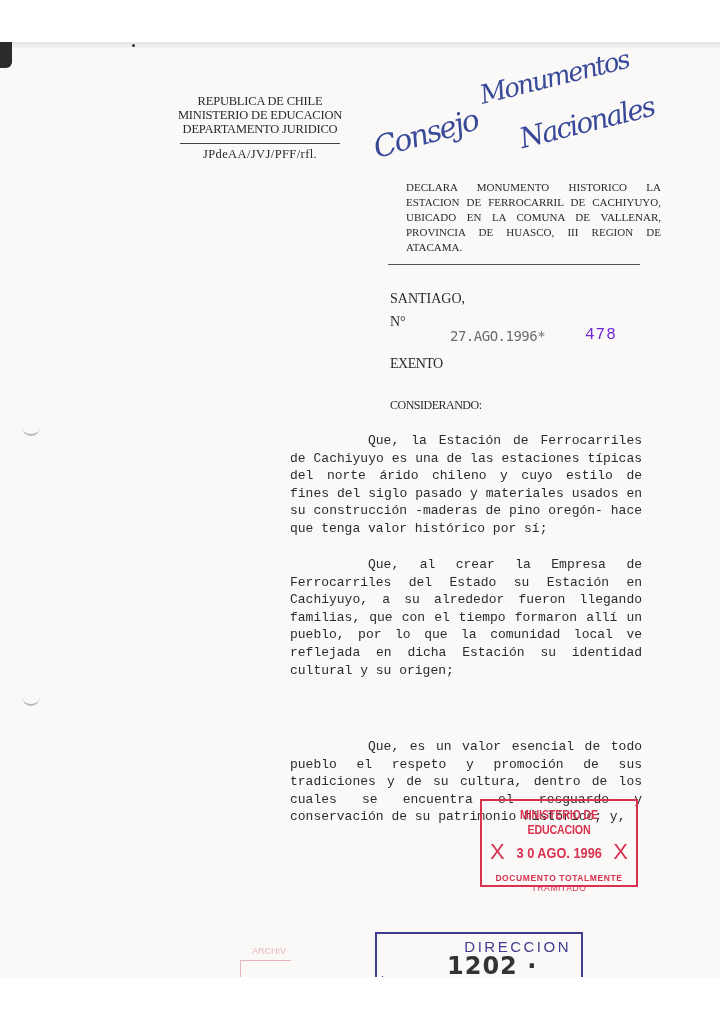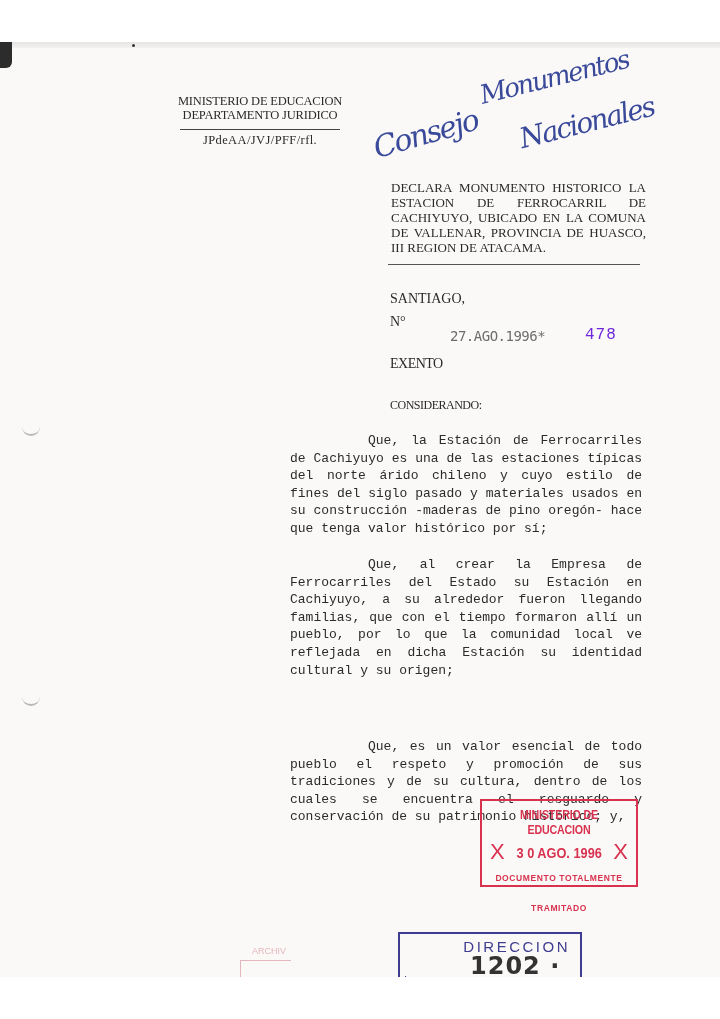--- a/index.html
+++ b/index.html
@@ -22,21 +22,21 @@
     border-bottom: 2px solid #b8b8b8; border-radius: 0 0 12px 12px;
   }
   .abs { position: absolute; }
   .letterhead { left: 150px; top: 52px; width: 220px; text-align: center; font-size: 12.5px; line-height: 14px; letter-spacing: -0.2px; }
   .letterhead .rule { width: 160px; margin: 7px auto 3px; border-top: 1px solid #444; }
   .letterhead .ref { font-size: 12.5px; letter-spacing: 0.4px; }
   .handwriting { color: #3a4a9a; font-family: "DejaVu Serif", serif; font-style: italic; }
   .hw1 { left: 478px; top: 20px; font-size: 26px; transform: rotate(-14deg); letter-spacing: -2px; }
   .hw2 { left: 372px; top: 74px; font-size: 30px; transform: rotate(-16deg); letter-spacing: -2px; }
   .hw3 { left: 518px; top: 64px; font-size: 28px; transform: rotate(-14deg); letter-spacing: -2px; }
-  .subject { left: 391px; top: 138px; width: 255px; font-size: 13px; line-height: 15px; text-align: justify; text-align-last: left; }
+  .subject { left: 406px; top: 138px; width: 255px; font-size: 11px; line-height: 15px; text-align: justify; text-align-last: left; }
   .subject-rule { left: 388px; top: 222px; width: 252px; border-top: 1px solid #555; }
   .santiago { left: 390px; top: 249px; font-size: 14px; }
   .numero { left: 390px; top: 272px; font-size: 14px; }
   .stamp-date { left: 450px; top: 286px; font-family: "DejaVu Sans Mono", monospace; font-size: 14px; color: #6d6d6d; letter-spacing: -0.5px; }
   .stamp-num { left: 585px; top: 284px; font-family: "Liberation Mono", monospace; font-size: 16px; color: #6d28d9; letter-spacing: 1px; }
   .exento { left: 390px; top: 314px; font-size: 14px; letter-spacing: -0.5px; }
   .considerando { left: 390px; top: 356px; font-size: 12px; letter-spacing: -0.5px; }
   .para { left: 290px; width: 352px; font-family: "Liberation Mono", "DejaVu Sans Mono", monospace; font-size: 13px; line-height: 17.6px; text-align: justify; text-align-last: left; color: #2b2b2b; }
   .para .indent { display: inline-block; width: 78px; }
   .p1 { top: 390px; }
@@ -44,24 +44,25 @@
   .p3 { top: 656px; margin-top: 40px; }
   .stamp-red {
     left: 480px; top: 757px; width: 154px; height: 84px; border: 2px solid #d8324f; color: #d8324f;
     font-family: "Liberation Sans", sans-serif; text-align: center;
   }
   .stamp-red .line1 { font-size: 13px; font-weight: bold; margin-top: 6px; transform: scaleX(0.82); letter-spacing: -0.2px; }
   .stamp-red .line2 { display: flex; justify-content: space-between; align-items: center; padding: 0 8px; margin-top: 2px; }
   .stamp-red .x { font-size: 22px; }
   .stamp-red .date { font-size: 15px; font-weight: bold; transform: scaleX(0.85); }
   .stamp-red .line3 { font-size: 8.5px; font-weight: bold; letter-spacing: 0.6px; margin-top: 8px; }
-  .stamp-red .line4 { font-size: 8.5px; font-weight: bold; letter-spacing: 0.6px; margin-top: 20px; }
+  .stamp-red .line4 { font-size: 8.5px; font-weight: normal; letter-spacing: 0.6px; }
   .stamp-blue {
-    left: 398px; top: 890px; width: 180px; height: 60px; border: 2px solid #3f3d8f; border-bottom: none; color: #3f3d8f;
+    left: 375px; top: 890px; width: 180px; height: 60px; border: 2px solid #3f3d8f; border-bottom: none; color: #3f3d8f;
     font-family: "Liberation Sans", sans-serif;
+    padding-left: 24px;
   }
   .stamp-blue .title { position: absolute; right: 10px; top: 4px; font-size: 15px; letter-spacing: 2.5px; }
   .stamp-blue .label { position: absolute; left: 4px; top: 40px; font-size: 11px; }
   .stamp-blue .value { position: absolute; left: 70px; top: 18px; font-size: 24px; color: #333; font-family: "DejaVu Sans", sans-serif; font-weight: 700; letter-spacing: 1px; }
   .stamp-faded {
     left: 232px; top: 898px; width: 140px; height: 40px; color: #e5b6bd; font-family: "Liberation Sans", sans-serif; font-size: 9px;
   }
   .stamp-faded .box { position: absolute; left: 8px; top: 20px; width: 50px; height: 20px; border-left: 1px solid #e5b6bd; border-top: 1px solid #e5b6bd; }
   .stamp-faded .txt { position: absolute; left: 20px; top: 6px; }
 </style>
@@ -69,20 +70,21 @@
 <body>
 
 <div class="page">
   <div class="page-edge"></div>
   <div class="corner-mark"></div>
   <div class="dot" style="left:132px;top:2px;"></div>
   <div class="hole" style="top:380px;"></div>
   <div class="hole" style="top:650px;"></div>
 
   <div class="abs letterhead">
+    <div>REPUBLICA DE CHILE</div>
     <div>MINISTERIO DE EDUCACION</div>
     <div>DEPARTAMENTO JURIDICO</div>
     <div class="rule"></div>
     <div class="ref">JPdeAA/JVJ/PFF/rfl.</div>
   </div>
 
   <div class="abs handwriting hw1">Monumentos</div>
   <div class="abs handwriting hw2">Consejo</div>
   <div class="abs handwriting hw3">Nacionales</div>
 

